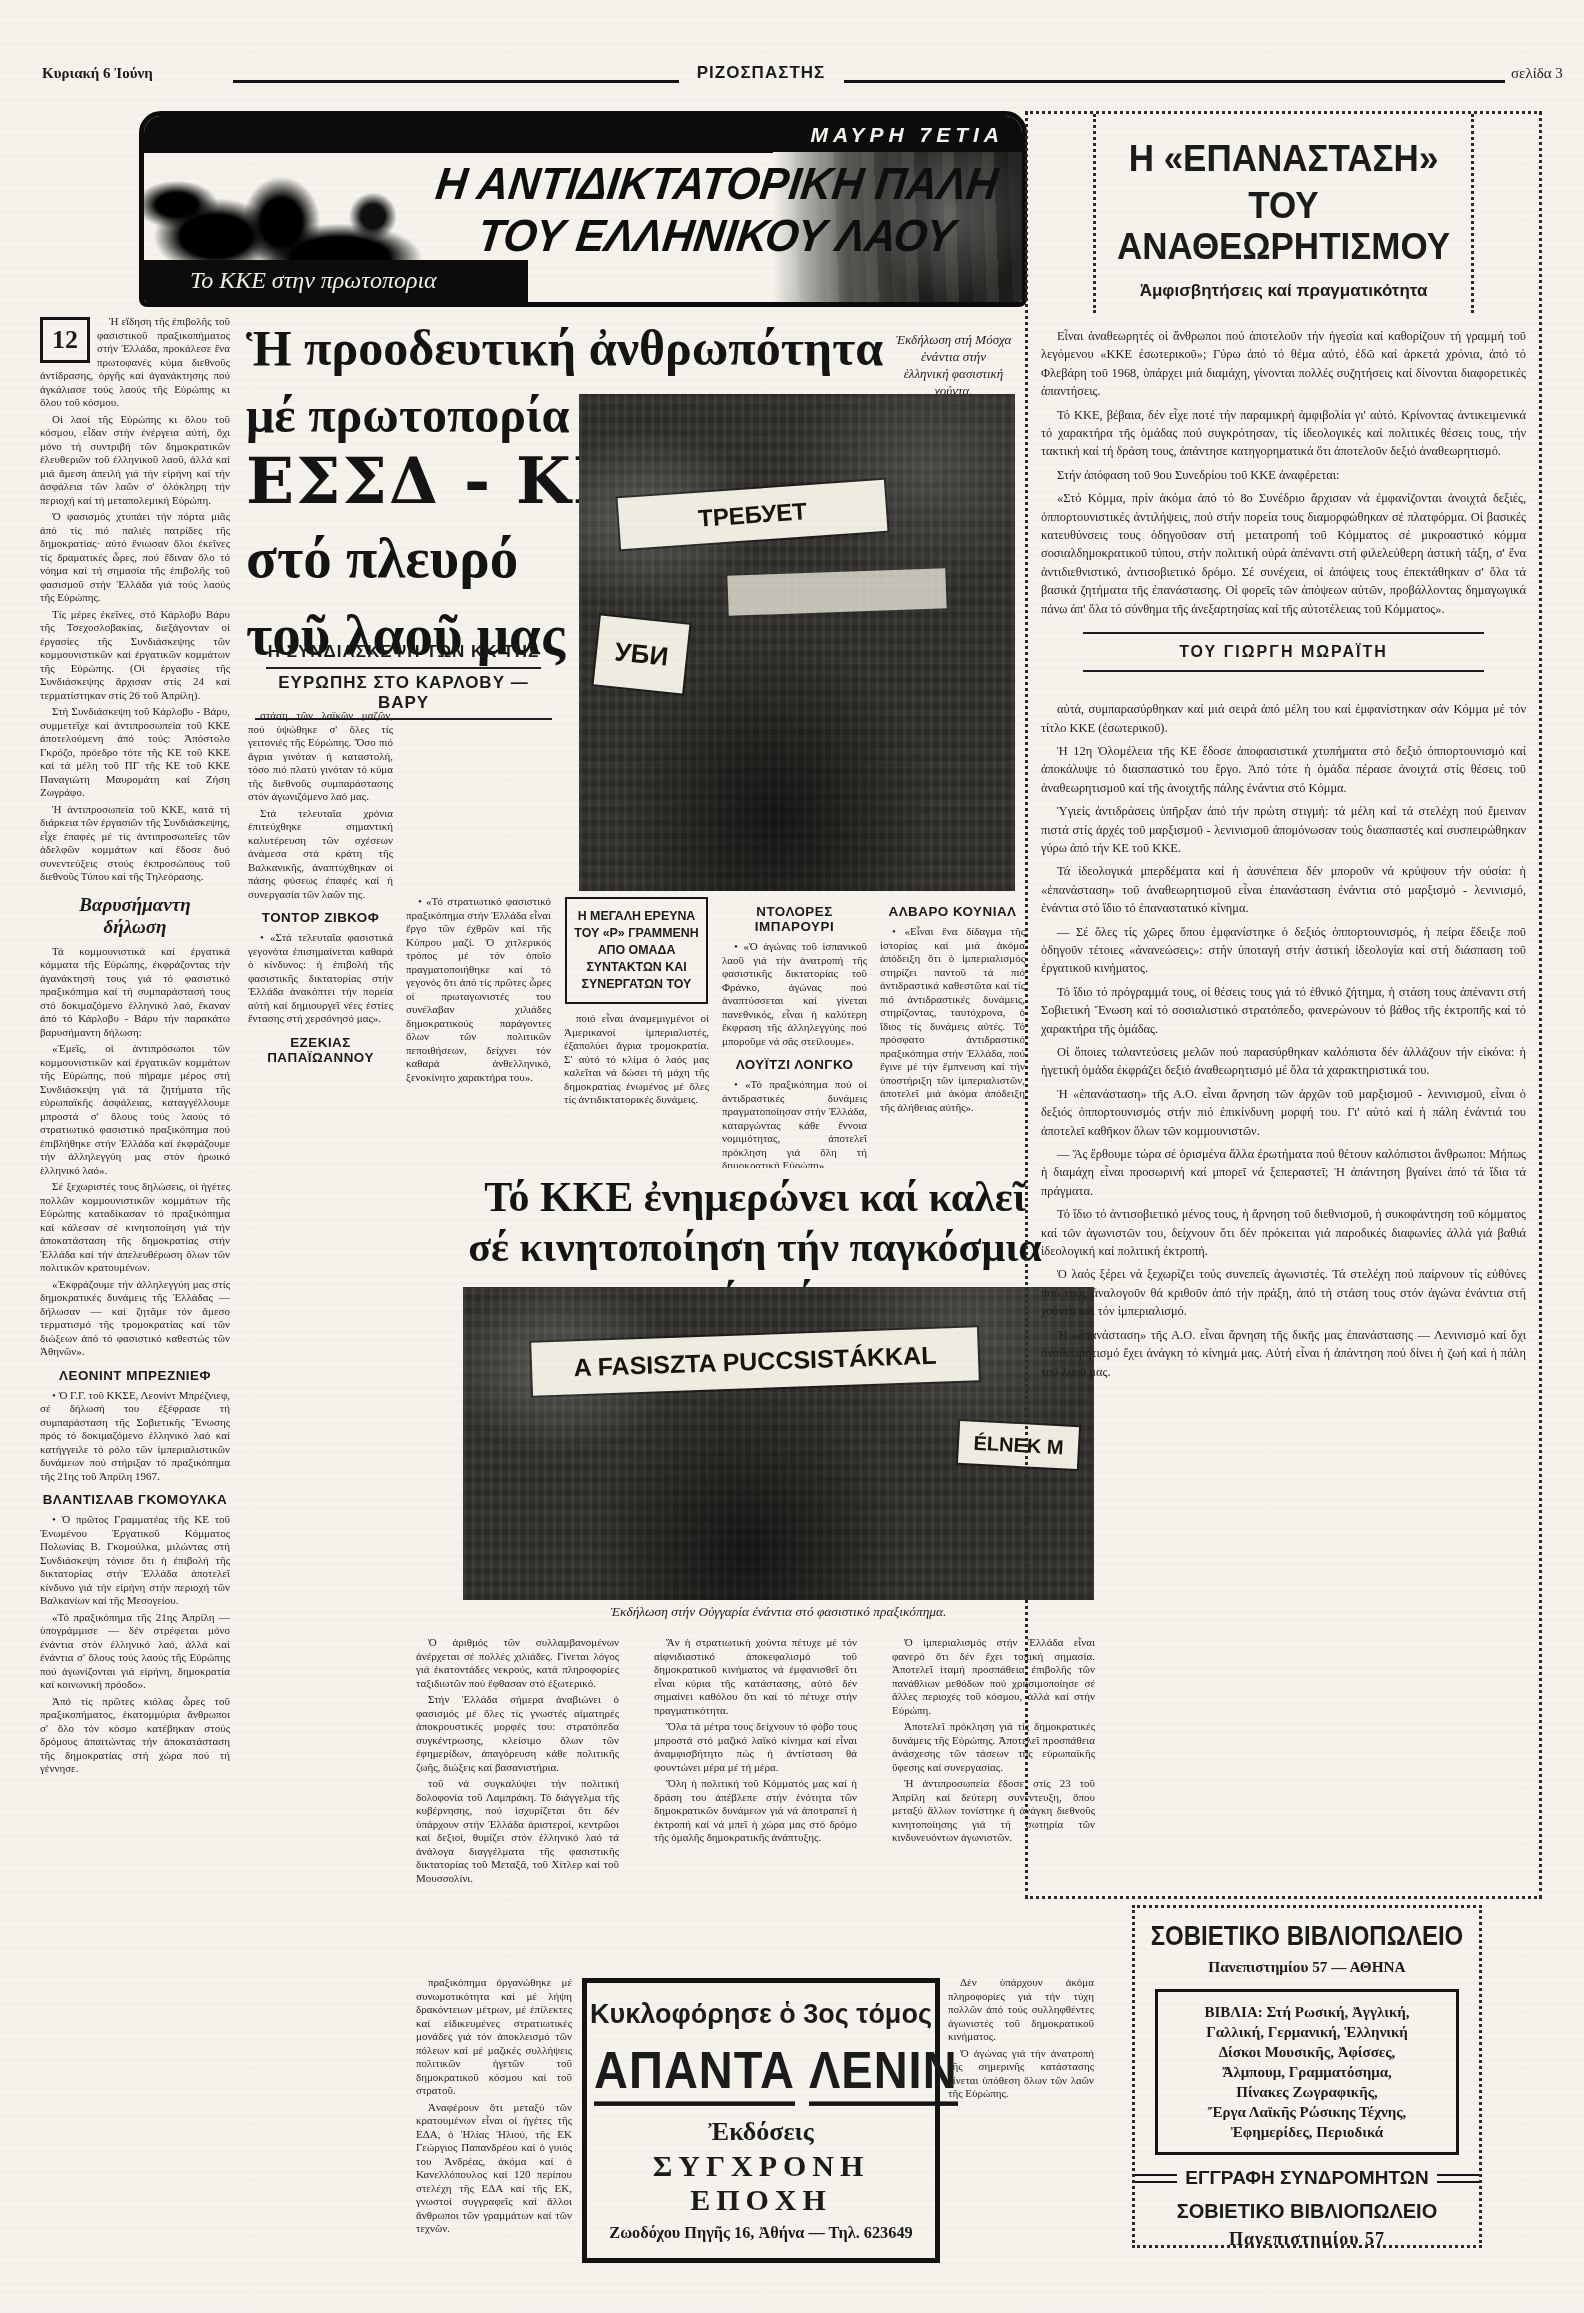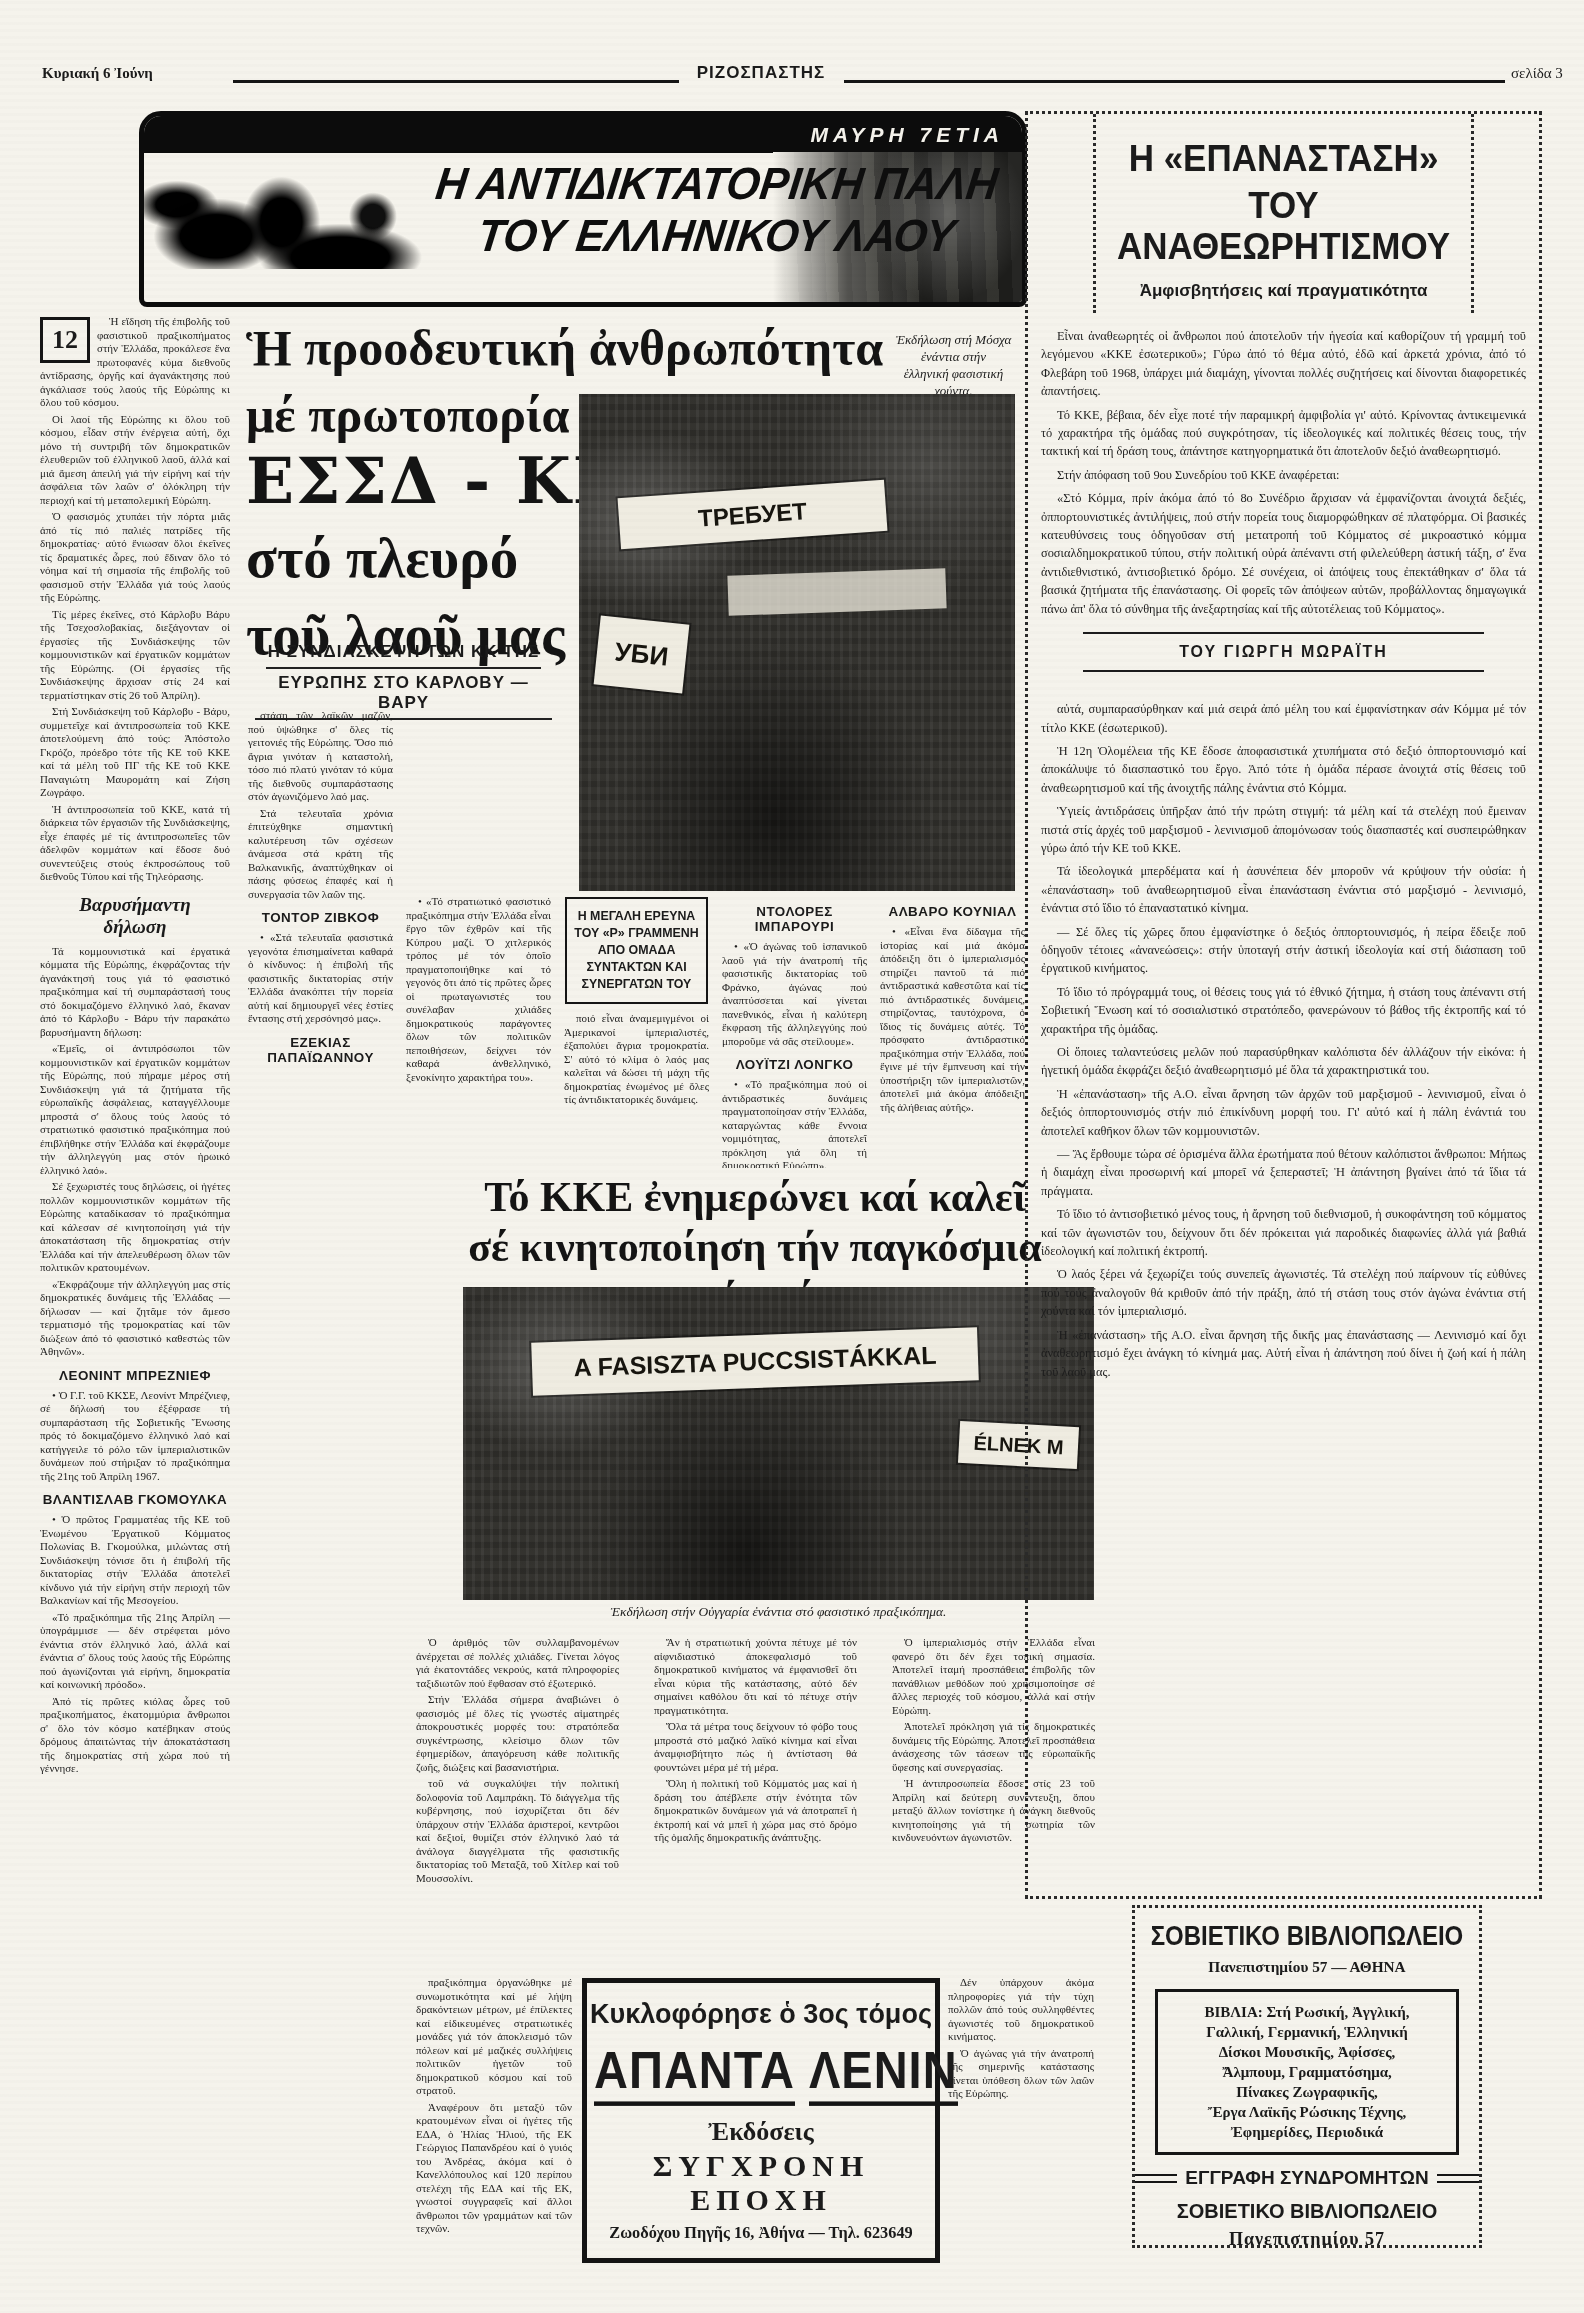--- a/index.html
+++ b/index.html
@@ -131,20 +131,21 @@
   <div class="hdr-rule r"></div>
   <div class="hdr-page">σελίδα 3</div>
 
   <div class="banner">
     <div class="banner-bar"></div>
     <div class="banner-tag">ΜΑΥΡΗ 7ΕΤΙΑ</div>
     <div class="banner-collage"></div>
     <div class="banner-photo"></div>
     <div class="banner-title l1">Η ΑΝΤΙΔΙΚΤΑΤΟΡΙΚΗ ΠΑΛΗ</div>
     <div class="banner-title l2">ΤΟΥ ΕΛΛΗΝΙΚΟΥ ΛΑΟΥ</div>
+    <div class="banner-strip">Το ΚΚΕ στην πρωτοπορια</div>
   </div>
 
   <div class="mh mh1">Ἡ προοδευτική ἀνθρωπότητα</div>
   <div class="mh mh2">μέ πρωτοπορία</div>
   <div class="mh mh3">ΕΣΣΔ - ΚΚΣΕ</div>
   <div class="mh mh4">στό πλευρό</div>
   <div class="mh mh5">τοῦ λαοῦ μας</div>
   <div class="subhead">
     <span class="shl">Η ΣΥΝΔΙΑΣΚΕΨΗ ΤΩΝ ΚΚ ΤΗΣ</span><br>
     <span class="shl">ΕΥΡΩΠΗΣ ΣΤΟ ΚΑΡΛΟΒΥ — ΒΑΡΥ</span>

